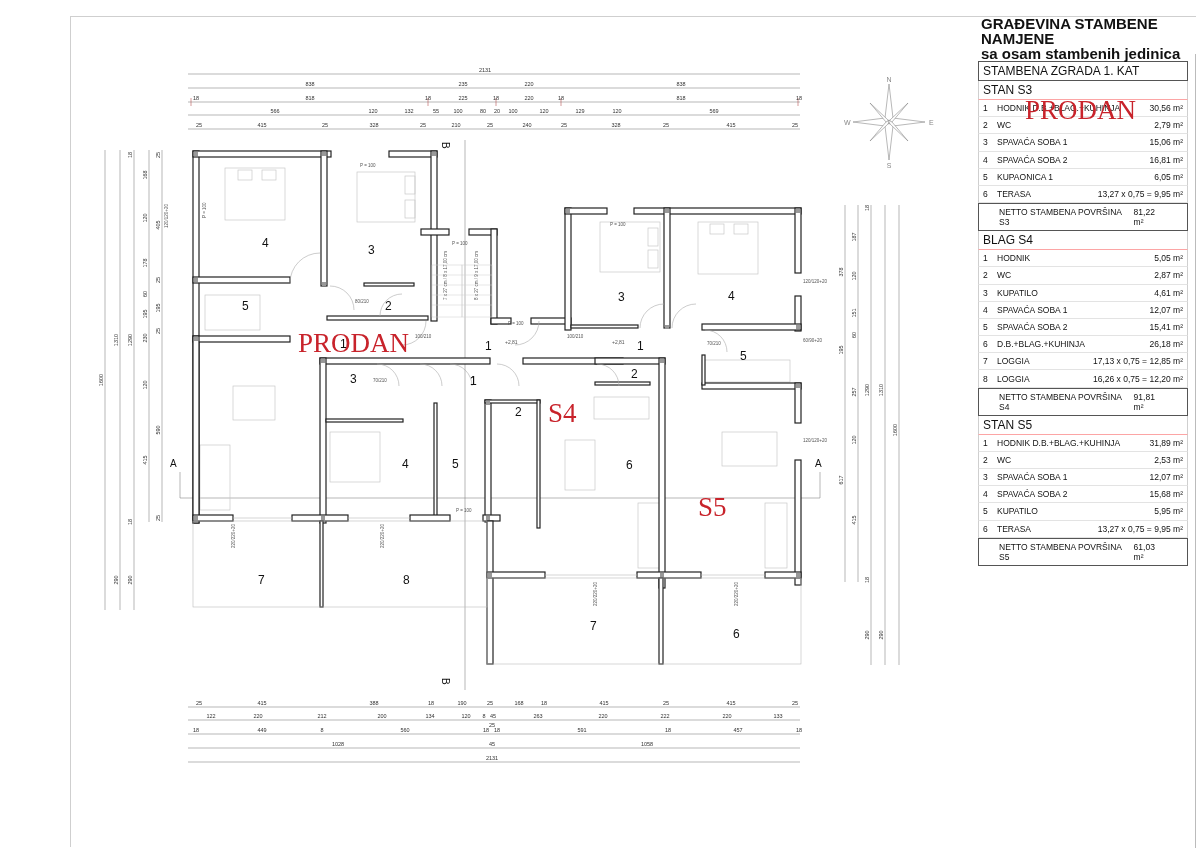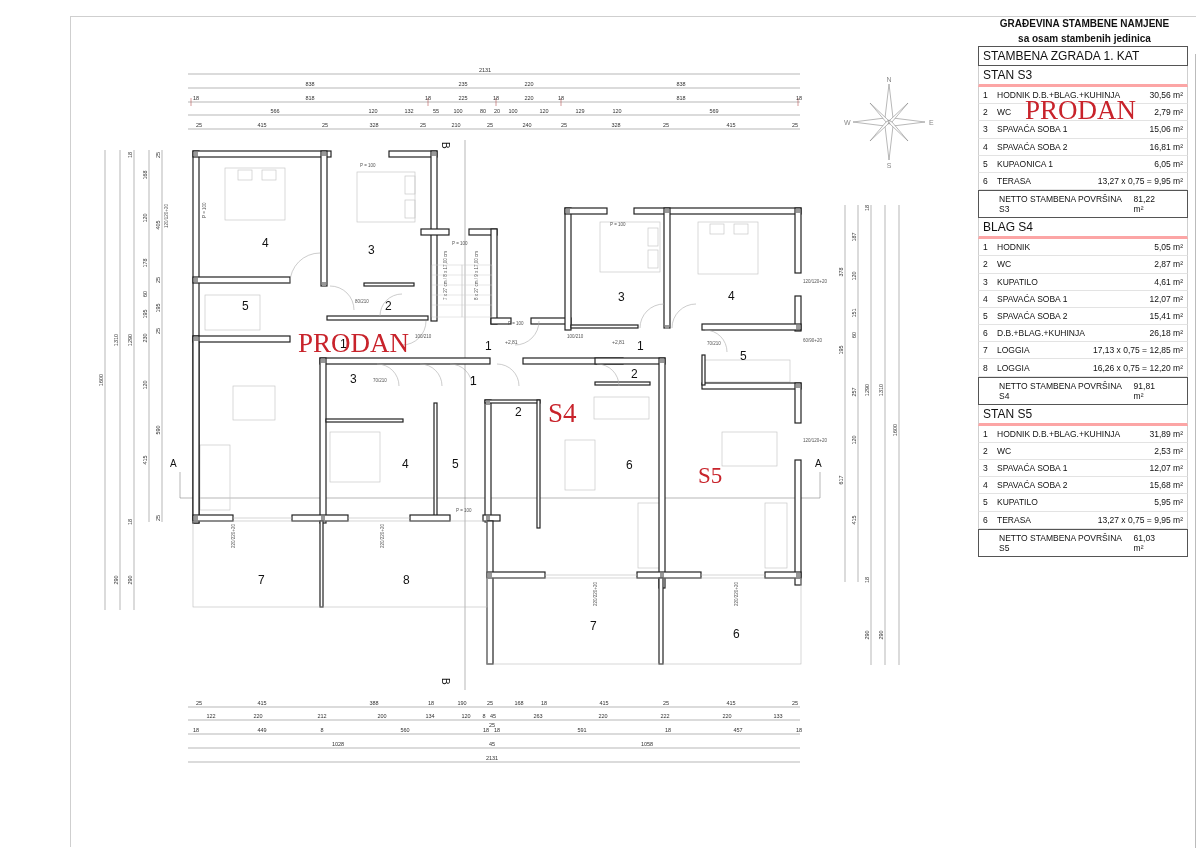--- a/index.html
+++ b/index.html
@@ -5,23 +5,23 @@
   html,body{margin:0;padding:0;background:#ffffff;}
   body{width:1200px;height:848px;position:relative;overflow:hidden;font-family:"Liberation Sans",sans-serif;color:#111;}
   .sheet{position:absolute;left:70px;top:16px;width:1125px;height:830px;border-top:1px solid #cfcfcf;border-left:1px solid #cfcfcf;}
   .rightedge{position:absolute;left:1195px;top:54px;width:1px;height:794px;background:#bbb;}
   svg.plan{position:absolute;left:0;top:0;}
   .dim-t{font-family:"Liberation Sans",sans-serif;font-size:5.5px;fill:#333;}
   .room-n{font-family:"Liberation Sans",sans-serif;font-size:12px;fill:#111;}
   .small{font-family:"Liberation Sans",sans-serif;font-size:4.5px;fill:#555;}
   .stamp{position:absolute;font-family:Liberation Serif, serif;color:#c8232b;line-height:1;white-space:nowrap;}
   .panel{position:absolute;left:978px;top:16px;width:210px;}
-  .ptitle{font-weight:bold;font-size:10px;line-height:15px;padding-left:3px;text-align:center;}
+  .ptitle{font-weight:bold;font-size:15px;line-height:15px;padding-left:3px;}
   .box{border:1px solid #555;font-size:12px;padding:2px 4px;margin-top:0;}
-  .stan{font-size:12px;padding:2px 4px;border-left:1px solid #cfcfcf;border-right:1px solid #cfcfcf;border-bottom:3px solid #fca5a5;}
+  .stan{font-size:12px;padding:2px 4px;border-left:1px solid #cfcfcf;border-right:1px solid #cfcfcf;border-bottom:1px solid #fca5a5;}
   .row{display:flex;font-size:8.5px;height:16.2px;align-items:center;border-left:1px solid #cfcfcf;border-right:1px solid #cfcfcf;border-bottom:1px solid #e3e3e3;padding:0 4px;}
   .row .n{width:14px;}
   .row .l{flex:1;white-space:nowrap;}
   .row .v{white-space:nowrap;text-align:right;}
   .tot{border:1px solid #555;font-size:8.5px;padding:3px 20px;display:flex;justify-content:space-between;}
 </style>
 </head>
 <body>
 
 <div class="sheet"></div>
@@ -414,21 +414,21 @@
     <text x="515" y="416">2</text>
     <text x="452" y="468">5</text>
     <text x="626" y="469">6</text>
     <text x="590" y="630">7</text>
     <text x="733" y="638">6</text>
   </g>
 </svg>
 
 <div class="stamp" style="left:298px;top:330px;font-size:27px;">PRODAN</div>
 <div class="stamp" style="left:548px;top:400px;font-size:27px;">S4</div>
-<div class="stamp" style="left:698px;top:464px;font-size:23px;">S5</div>
+<div class="stamp" style="left:698px;top:494px;font-size:27px;">S5</div>
 
 <div class="panel">
   <div class="ptitle">GRAĐEVINA STAMBENE NAMJENE</div>
   <div class="ptitle">sa osam stambenih jedinica</div>
   <div class="box">STAMBENA ZGRADA 1. KAT</div>
 
   <div>
     <div class="stan">STAN S3</div>
     <div class="row">
         <span class="n">1</span>

